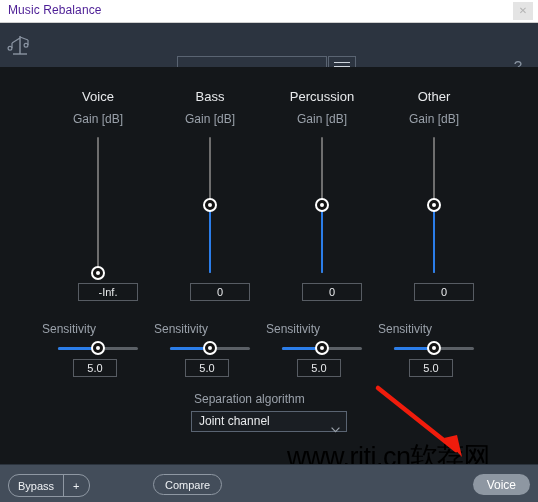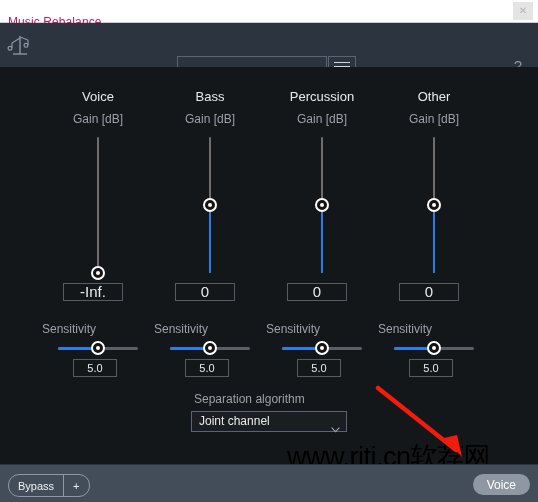--- a/index.html
+++ b/index.html
@@ -28,23 +28,22 @@
     left: 0; top: 0;
     width: 538px; height: 23px;
     background: #ffffff;
     border-bottom: 1px solid #cfcfcf;
     box-sizing: border-box;
   }
   .titlebar-text {
     position: absolute;
     left: 8px; top: 3px;
     font-size: 12px;
-    color: #be185d;
+    color: #4c1d95;
     letter-spacing: 0.1px;
-    margin-top: 12px;
   }
   .titlebar-close {
     position: absolute;
     right: 5px; top: 2px;
     width: 20px; height: 18px;
     background: #e4e4e4;
     color: #b4b4b4;
     font-size: 10px;
     line-height: 18px;
     text-align: center;
@@ -185,27 +184,27 @@
     position: absolute;
     left: 3px; top: 3px;
     width: 4px; height: 4px;
     border-radius: 50%;
     background: #ffffff;
   }
 
   .valbox {
     position: absolute;
     top: 216px;
-    left: 21px;
+    left: 36px;
     width: 60px; height: 18px;
     box-sizing: border-box;
     border: 1px solid #575c63;
     background: #14171a;
     color: #e8eaec;
-    font-size: 15px;
+    font-size: 11px;
     line-height: 16px;
     text-align: center;
     cursor: text;
   }
 
   
   .sens-label {
     position: absolute;
     top: 255px;
     width: 112px;
@@ -505,16 +504,17 @@
       <line x1="8" y1="6" x2="86" y2="68" stroke="#f01c0c" stroke-width="4.5" stroke-linecap="round"></line>
       <polygon points="92,75 74,56 87,53" fill="#f01c0c"></polygon>
     </svg>
   </div>
 
   <div class="footer">
     <div class="btn-group">
       <div class="seg">Bypass</div>
       <div class="seg">+</div>
     </div>
+    <div class="pill compare-btn">Compare</div>
     <div class="pill render-btn">Voice</div>
   </div>
 
 </div>
 
 </body></html>

